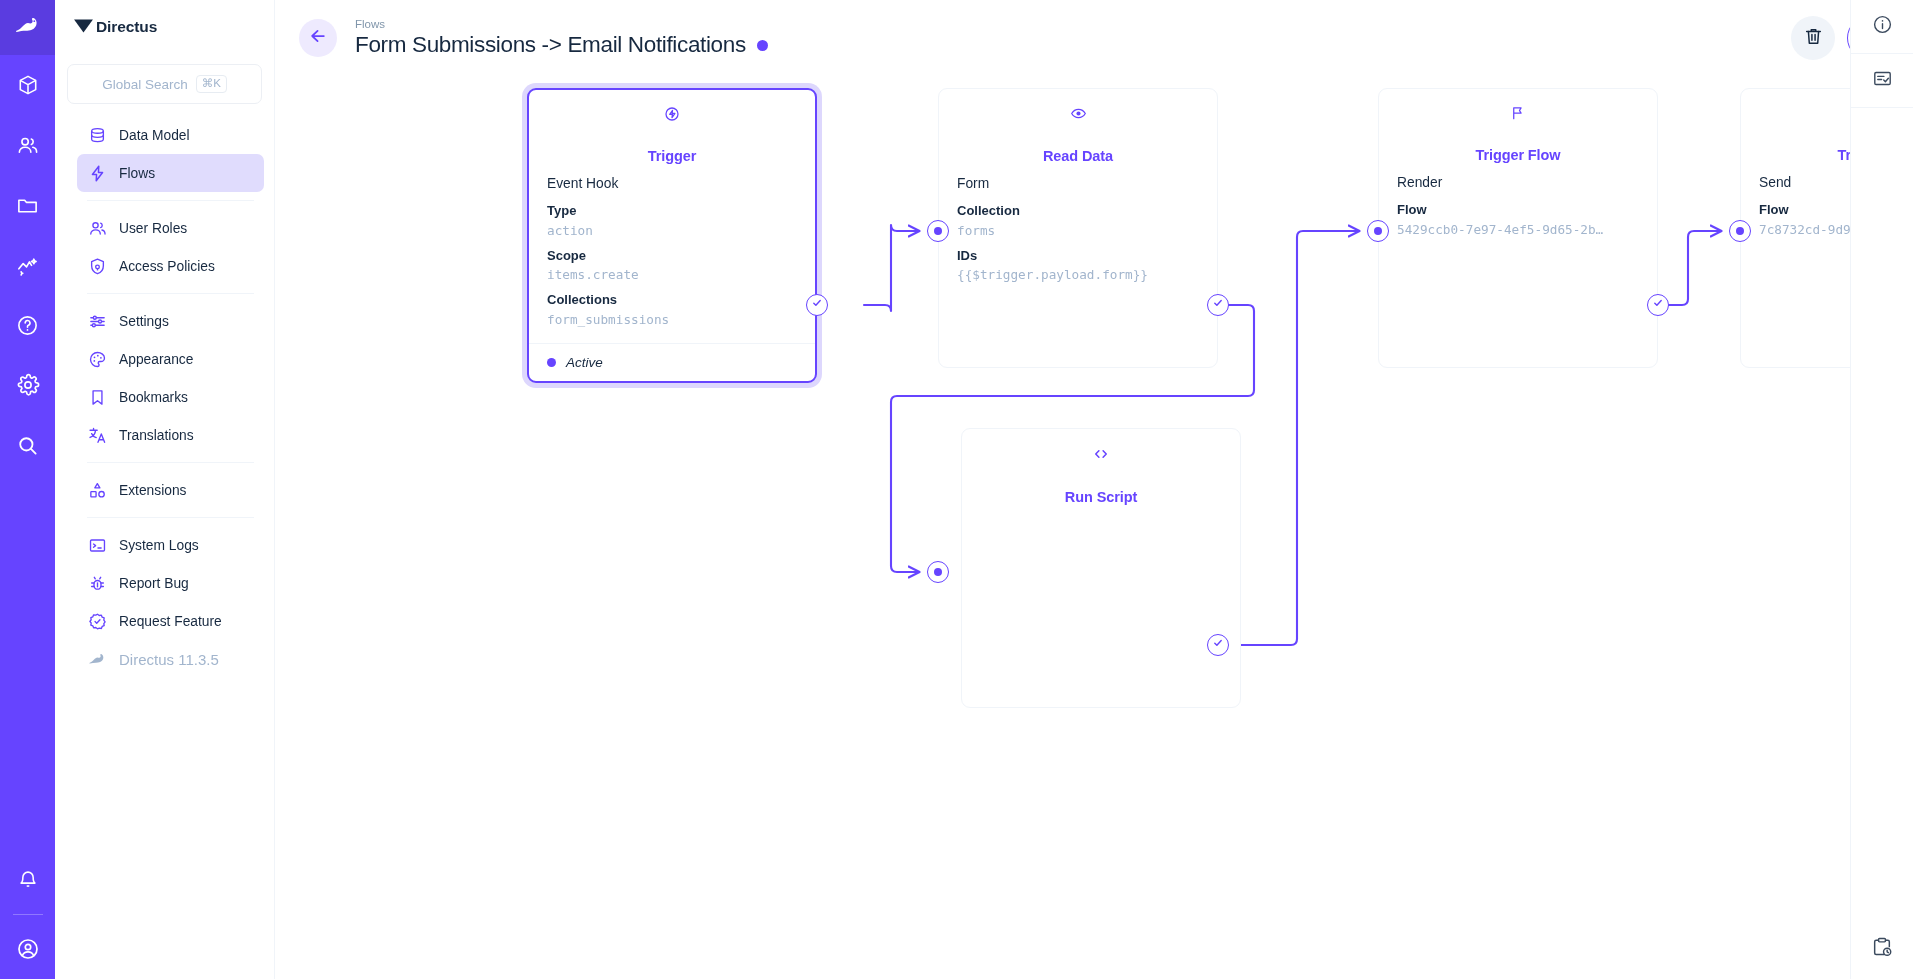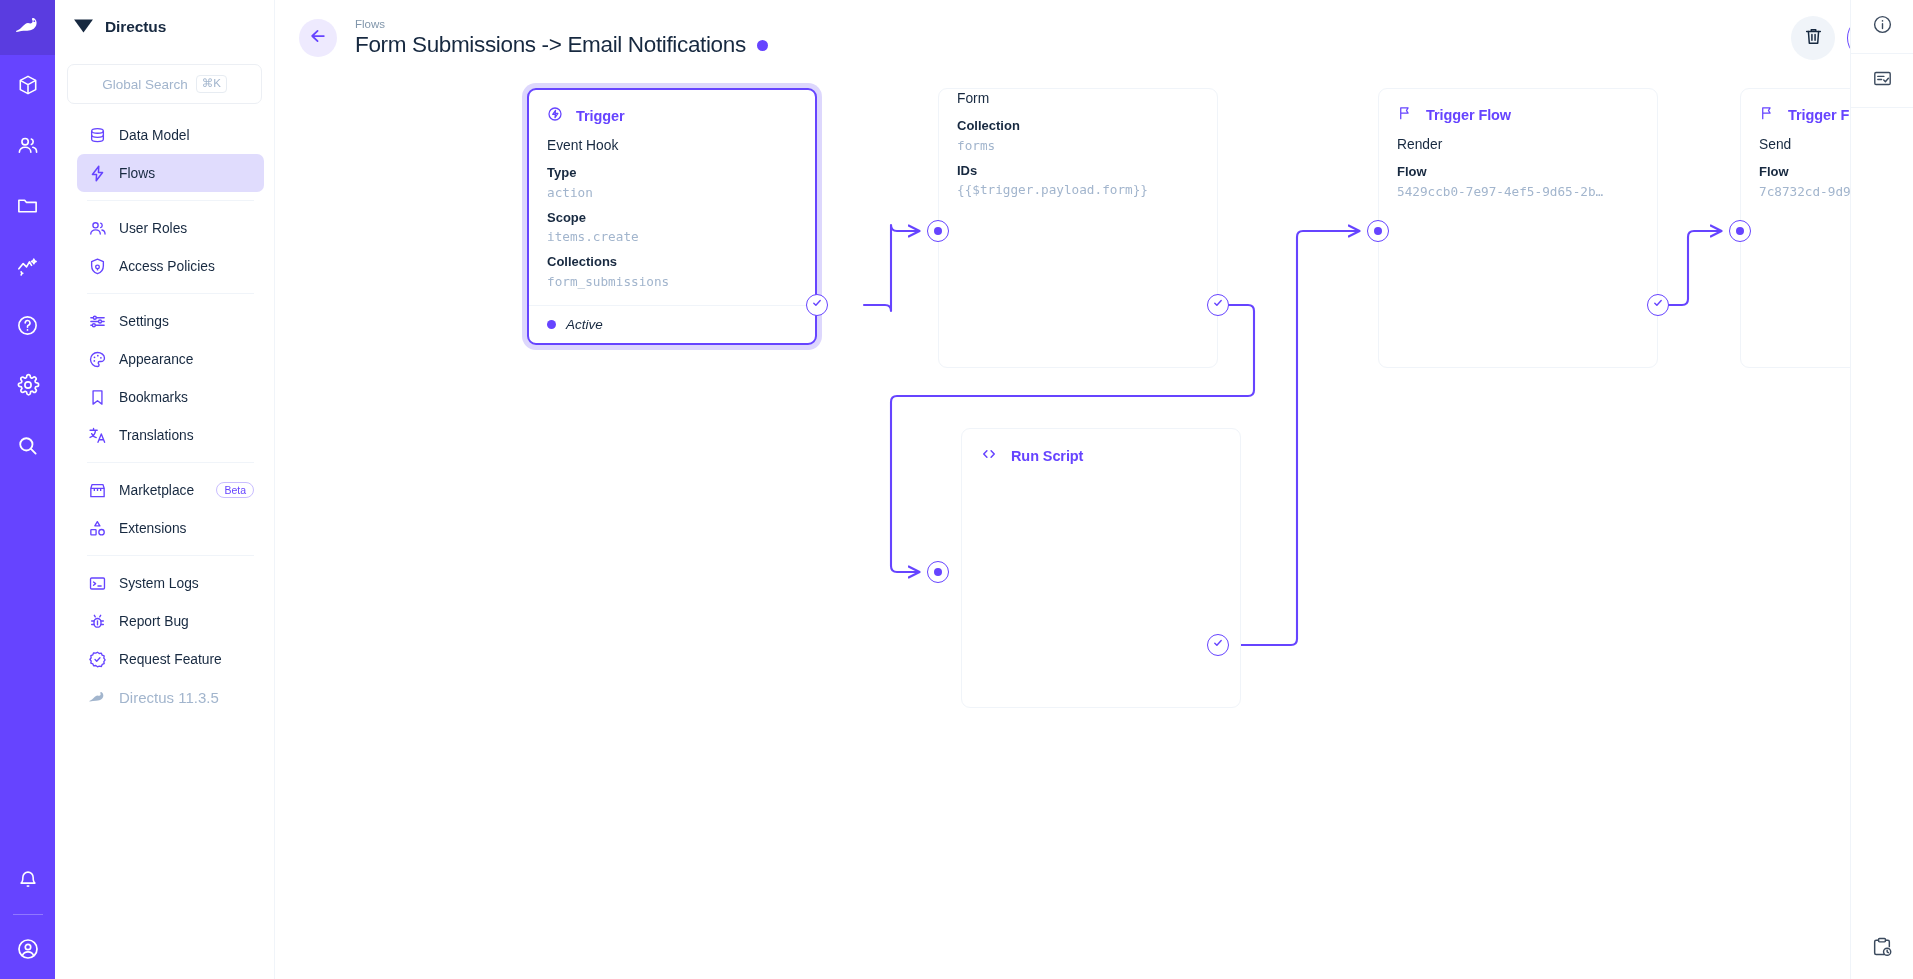--- a/index.html
+++ b/index.html
@@ -37,21 +37,21 @@
 
   
   .nav {
     width: 220px; flex: 0 0 220px; height: 979px;
     background: #ffffff;
     border-right: 1px solid #f0f4f9;
     display: flex; flex-direction: column;
   }
   .nav-header {
     height: 54px; display: flex; align-items: center;
-    padding: 0 18px; gap: 11px;
+    padding: 0 18px; gap: 2px;
   }
   .nav-title {
     font-size: 15.5px; font-weight: 700; color: #172940;
     letter-spacing: -0.1px;
   }
   .search-wrap { padding: 10px 12px 6px 12px; }
   .search-box {
     height: 40px; border: 1px solid #eceff4; border-radius: 7px;
     display: flex; align-items: center; justify-content: center;
     gap: 8px; cursor: text; background: #fff;
@@ -115,22 +115,23 @@
   .node {
     position: absolute; background: #fff;
     border: 1px solid #f0f4f9; border-radius: 9px;
     width: 280px;
   }
   .node.selected {
     border: 2px solid #6644ff;
     box-shadow: 0 0 0 5px #ddd7fd;
   }
   .node-head {
-    display: flex; align-items: center; gap: 13px;
+    display: flex; align-items: center; gap: 22px;
     padding: 16px 18px 10px 18px;
+    flex-direction: column;
   }
   .node-type {
     font-size: 14.5px; font-weight: 700; color: #6644ff;
     letter-spacing: -0.1px;
   }
   .node-body { padding: 0 18px 14px 18px; }
   .node-name { font-size: 13.8px; color: #172940; margin-bottom: 8px; line-height: 1.4; }
   .field-key {
     font-size: 13px; font-weight: 700; color: #172940;
     margin-top: 6px; line-height: 1.5;
@@ -367,31 +368,20 @@
           <svg width="19" height="19" viewBox="0 0 24 24" fill="none" stroke="#6644ff" stroke-width="1.7" stroke-linecap="round" stroke-linejoin="round">
             <path d="M2.6 5.4h9M7 3.2v2.2M9.4 5.4c0 4-3 7.6-6.8 9.1M4.6 9.6c1.2 2.6 3.3 4.3 5.8 5.1"></path>
             <path d="M12.6 20.6 16.8 10l4.2 10.6M14.2 17.4h5.2"></path>
           </svg>
         </span>
         <span class="ni-label">Translations</span>
       </div>
 
       <div class="nav-divider"></div>
 
-      <div class="nav-item">
-        <span class="nav-icon">
-          <svg width="19" height="19" viewBox="0 0 24 24" fill="none" stroke="#6644ff" stroke-width="1.7" stroke-linejoin="round">
-            <path d="M3.6 9.4h16.8v10.4H3.6z"></path>
-            <path d="M3.6 9.4 5 4.6h14l1.4 4.8"></path>
-            <path d="M8 9.4v3.2M12 9.4v3.2M16 9.4v3.2"></path>
-          </svg>
-        </span>
-        <span class="ni-label">Marketplace</span>
-        <span class="badge-beta">Beta</span>
-      </div>
       <div class="nav-item">
         <span class="nav-icon">
           <svg width="19" height="19" viewBox="0 0 24 24" fill="none" stroke="#6644ff" stroke-width="1.7" stroke-linejoin="round">
             <path d="M11.8 3.4 15 8.6H8.6z"></path>
             <rect x="3.6" y="13.4" width="6.6" height="6.6" rx="0.7"></rect>
             <circle cx="17.1" cy="16.7" r="3.4"></circle>
           </svg>
         </span>
         <span class="ni-label">Extensions</span>
       </div>
@@ -520,20 +510,29 @@
       </div>
       <div class="port resolve" style="left:531px; top:218px;">
         <span>
           <svg width="14" height="14" viewBox="0 0 24 24" fill="none" stroke="#6644ff" stroke-width="2.4" stroke-linecap="round" stroke-linejoin="round">
             <path d="M6.5 12.4l3.6 3.6 7.4-8.4"></path>
           </svg>
         </span>
       </div>
 
       <div class="node" style="left:663px; top:12px; width:280px; height:280px;">
+        <div class="node-head">
+          <span>
+            <svg width="17" height="17" viewBox="0 0 24 24" fill="none" stroke="#6644ff" stroke-width="1.8" stroke-linejoin="round">
+              <path d="M2.4 12S5.8 6.2 12 6.2 21.6 12 21.6 12 18.2 17.8 12 17.8 2.4 12 2.4 12z"></path>
+              <circle cx="12" cy="12" r="2.9" fill="#6644ff" stroke="none"></circle>
+            </svg>
+          </span>
+          <span class="node-type">Read Data</span>
+        </div>
         <div class="node-body">
           <div class="node-name">Form</div>
           <div class="field-key">Collection</div>
           <div class="field-val">forms</div>
           <div class="field-key">IDs</div>
           <div class="field-val">{{$trigger.payload.form}}</div>
         </div>
       </div>
       <div class="port" style="left:652px; top:144px;">
         <span class="ind"></span>

